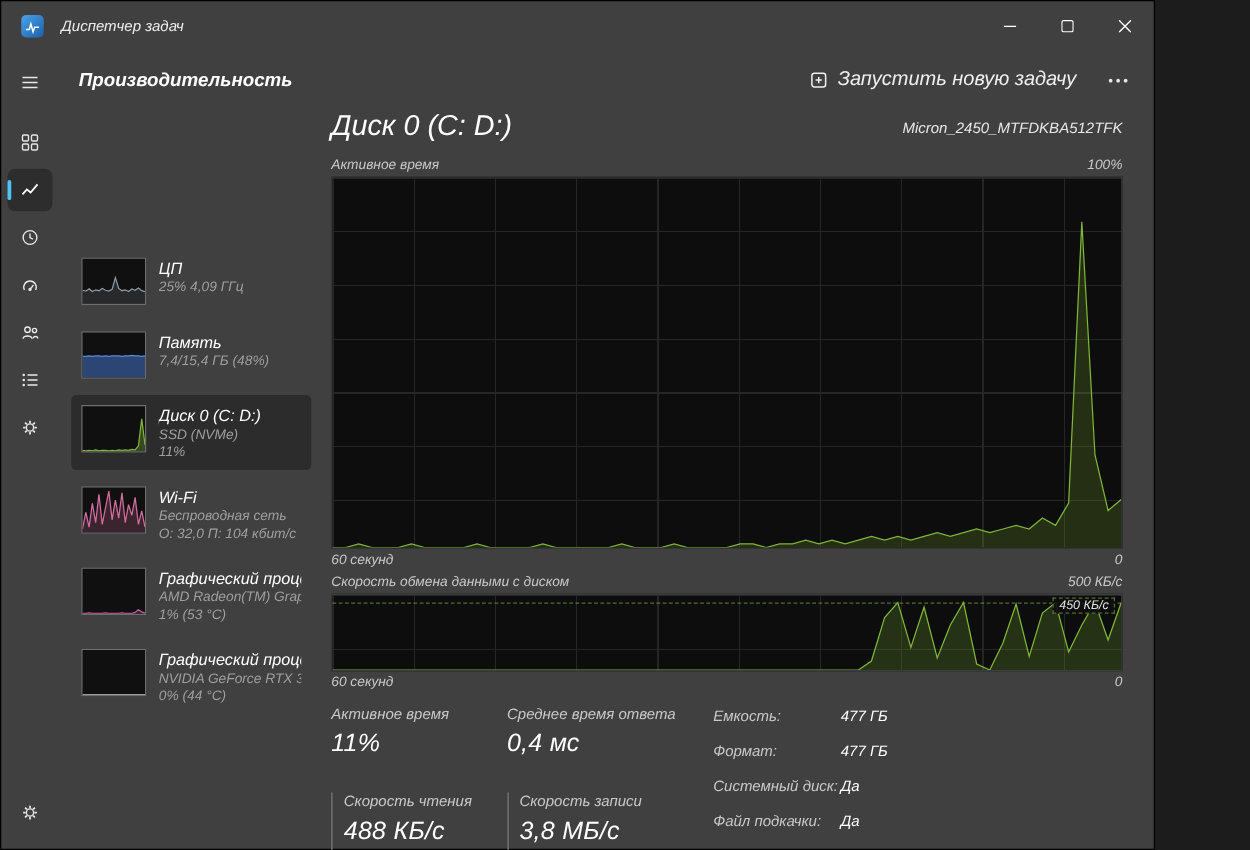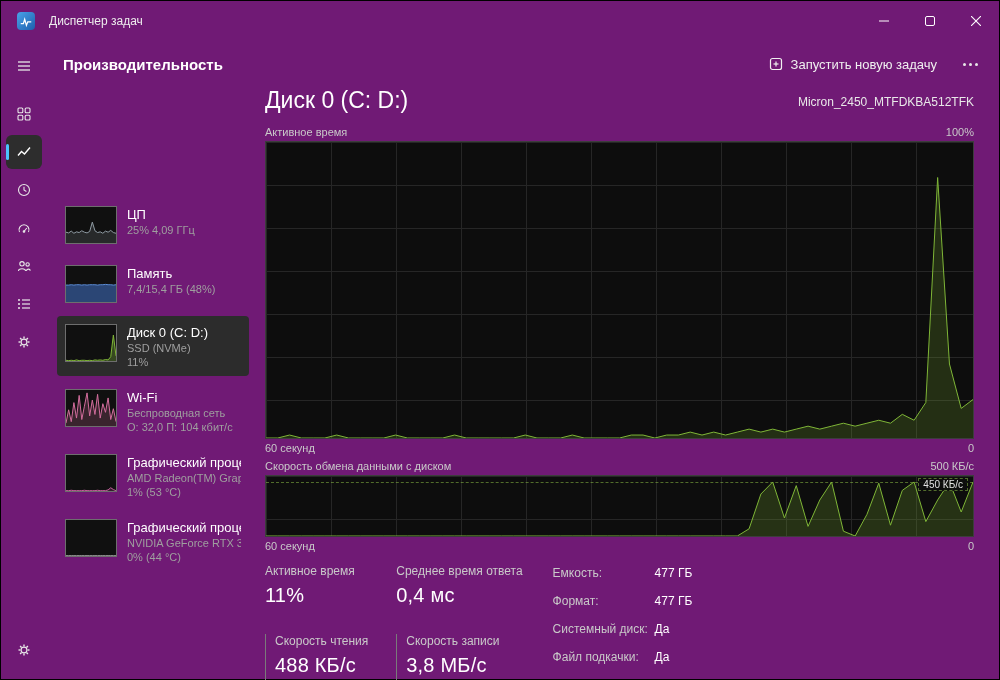--- a/index.html
+++ b/index.html
@@ -9,21 +9,21 @@
     --chart-grid:#262626;
     --disk-green:#7fb637;
   }
   *{box-sizing:border-box;margin:0;padding:0;}
   html,body{width:1000px;height:680px;overflow:hidden;}
   body{
     background:#1c1c1c;color:#fff;
     font-family:"Liberation Sans","DejaVu Sans",sans-serif;
     font-size:12px;
   }
-  .window{width:1000px;height:680px;display:flex;flex-direction:column;background:#701a75;border:1px solid #000;}
+  .window{width:924px;height:680px;display:flex;flex-direction:column;background:#404040;border:1px solid #000;font-style:italic;}
 
   
   .titlebar{height:40px;display:flex;align-items:center;padding-left:16px;flex:none;}
   .app-icon{width:18px;height:18px;border-radius:4px;background:linear-gradient(135deg,#4aa3e8,#1d5fae);display:flex;align-items:center;justify-content:center;flex:none;}
   .app-icon svg{display:block;}
   .tb-title{margin-left:14px;font-size:12px;color:#ededed;}
   .tb-controls{margin-left:auto;display:flex;height:100%;}
   .tb-btn{width:46px;height:100%;display:flex;align-items:center;justify-content:center;cursor:default;}
   .tb-btn svg{display:block;}
 
@@ -34,21 +34,21 @@
   .rail-btn.menu{margin-bottom:12px;}
   .rail-btn.selected{background:#2d2d2d;}
   .rail-btn.selected::before{content:"";position:absolute;left:0;top:9px;width:3px;height:16px;border-radius:2px;background:var(--accent);}
   .rail-spacer{flex:1;}
   .rail svg{display:block;}
 
   .content{flex:1;display:flex;flex-direction:column;min-width:0;}
   .header{height:46px;flex:none;display:flex;align-items:center;padding:0 12px 0 16px;text-align:center;}
   .header-title{font-size:15px;font-weight:700;color:#fff;}
   .header-actions{margin-left:auto;display:flex;align-items:center;gap:6px;}
-  .run-task{display:flex;align-items:center;gap:8px;font-size:13px;color:#f0f0f0;padding:7px 10px;border-radius:4px;}
+  .run-task{display:flex;align-items:center;gap:8px;font-size:16px;color:#f0f0f0;padding:7px 10px;border-radius:4px;}
   .more-btn{width:34px;height:28px;border-radius:4px;display:flex;align-items:center;justify-content:center;gap:3px;}
   .more-btn i{width:3px;height:3px;border-radius:50%;background:#e8e8e8;display:block;}
 
   .body{flex:1;display:flex;min-height:0;align-items:center;}
 
   
   .sidebar{width:206px;flex:none;padding:8px 4px 0 10px;overflow:hidden;}
   .side-item{display:flex;gap:10px;padding:8px 8px;border-radius:4px;margin-bottom:5px;}
   .side-item.selected{background:#2c2c2c;}
   .thumb{width:52px;height:38px;border:1px solid #6e6e6e;background:#101010;flex:none;position:relative;}

